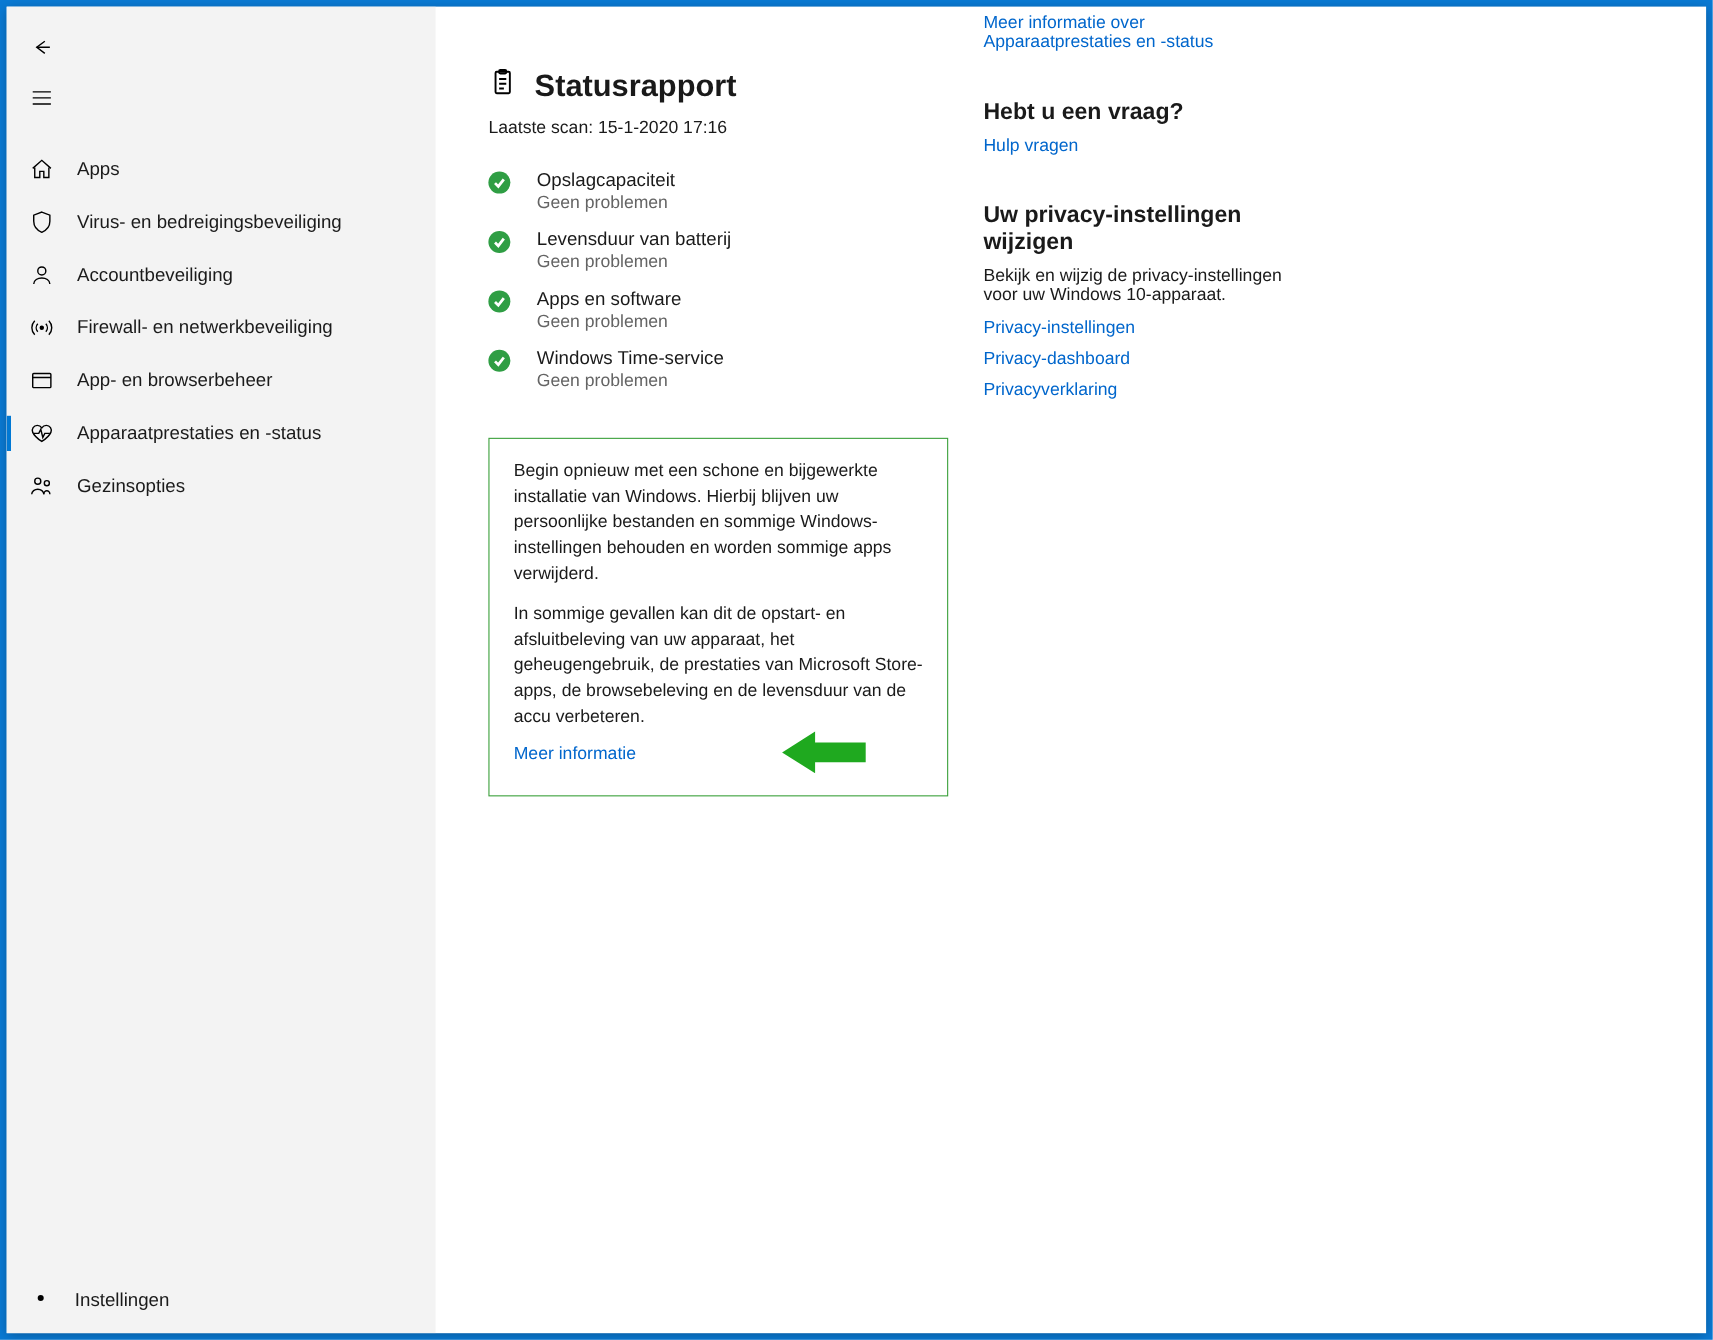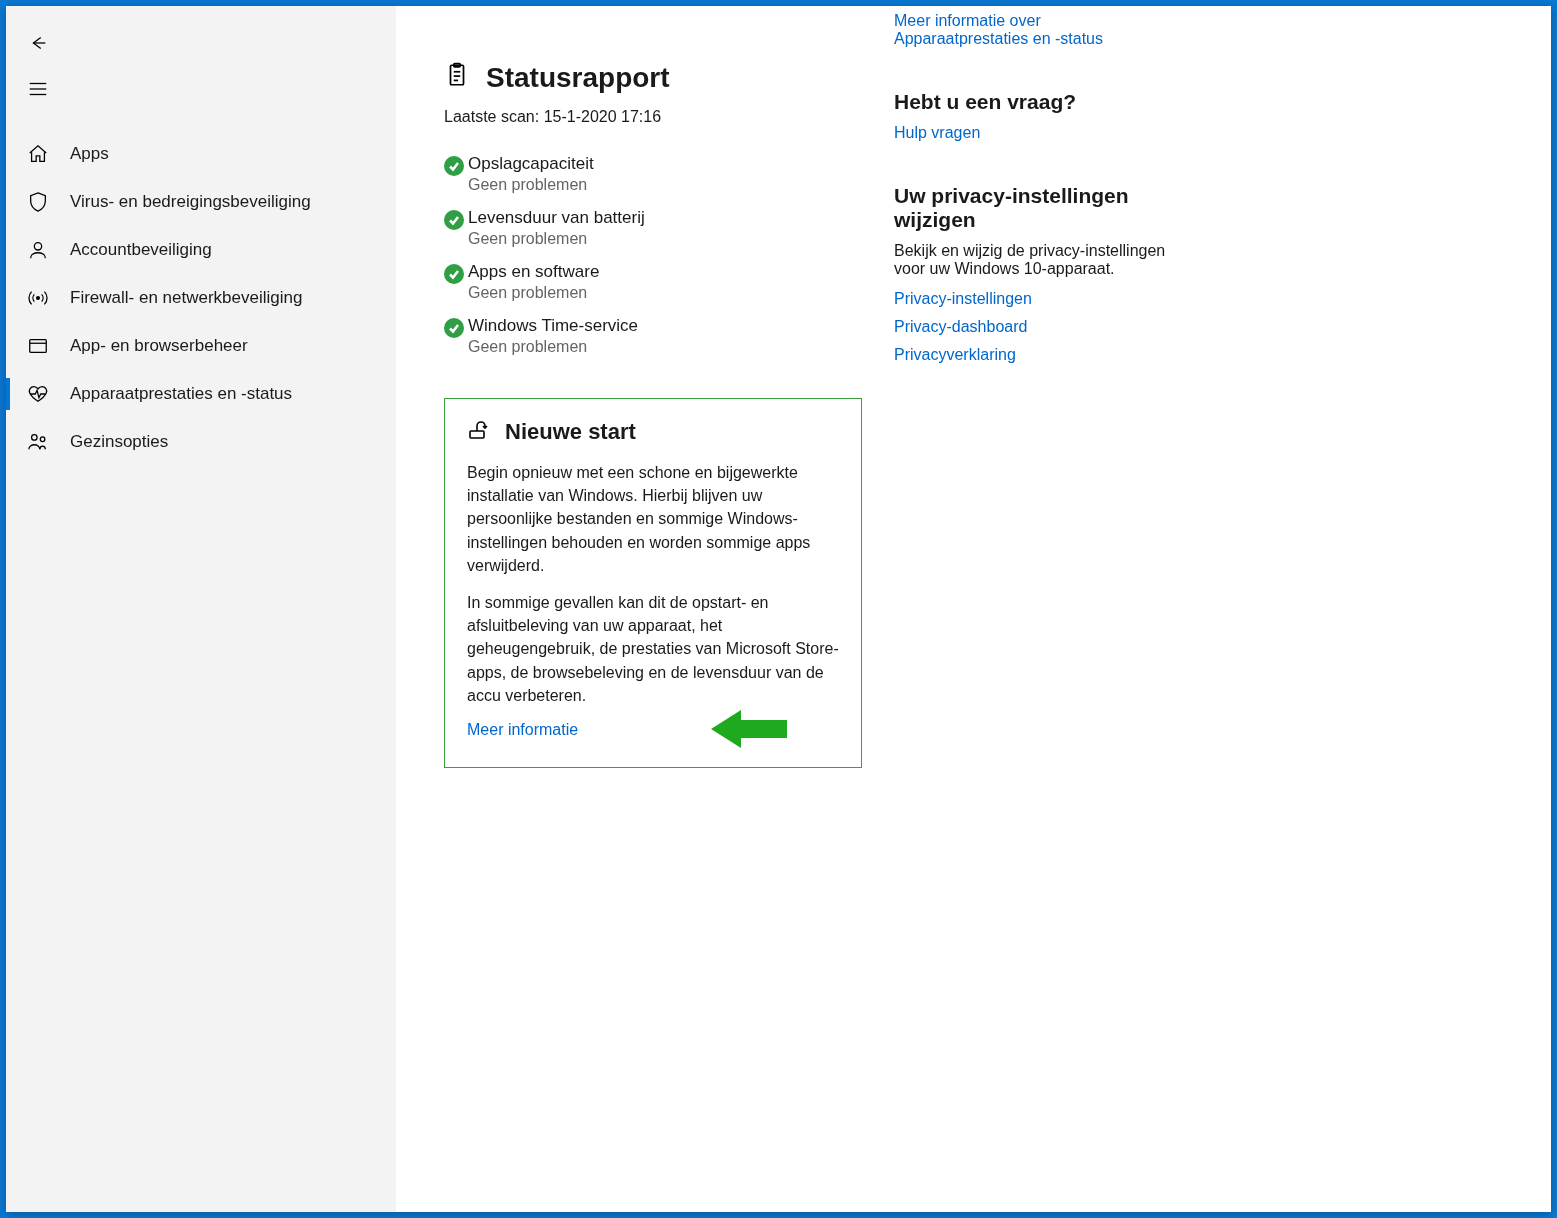--- a/index.html
+++ b/index.html
@@ -148,21 +148,21 @@
   }
   .section-heading .hicon { width:26px; height:26px; }
   .scan-line {
     font-size: 16px;
     color: var(--text);
     margin-top: 14px;
     margin-bottom: 28px;
   }
   .status-item {
     display:flex;
-    gap: 4px;
+    gap: 24px;
     margin: 14px 0;
   }
   .checkmark {
     width: 20px; height:20px;
     border-radius: 50%;
     background: var(--green);
     display:flex; align-items:center; justify-content:center;
     flex: 0 0 20px;
     margin-top: 2px;
   }
@@ -287,20 +287,29 @@
                 <circle cx="8" cy="7" r="3"></circle>
                 <circle cx="17" cy="9" r="2.5"></circle>
                 <path d="M2 20c0-3 3-5 6-5s6 2 6 5"></path>
                 <path d="M14 20c0-2 1.5-3.5 3-3.5s3 1.5 3 3.5"></path>
               </svg>
             </span>
             <span>Gezinsopties</span>
           </div>
         </div>
       <div class="nav-spacer"></div>
+      <div class="nav-settings">
+        <span class="icon">
+          <svg width="22" height="22" viewBox="0 0 24 24">
+              <circle cx="12" cy="12" r="3"></circle>
+              <path d="M12 2v3M12 19v3M4.2 4.2l2.1 2.1M17.7 17.7l2.1 2.1M2 12h3M19 12h3M4.2 19.8l2.1-2.1M17.7 6.3l2.1-2.1"></path>
+            </svg>
+        </span>
+        <span>Instellingen</span>
+      </div>
     </div>
 
     <div class="main">
       <div class="content">
         <div class="section-heading">
           <span class="hicon">
             <svg width="26" height="26" viewBox="0 0 24 24" stroke="#000" stroke-width="1.6" fill="none">
                 <rect x="6" y="3" width="12" height="18" rx="1"></rect>
                 <rect x="9" y="1.5" width="6" height="3" rx="1"></rect>
                 <line x1="9" y1="9" x2="15" y2="9"></line>
@@ -356,30 +365,20 @@
                 </svg>
               </span>
               <div class="status-text">
                 <div class="title">Windows Time-service</div>
                 <div class="sub">Geen problemen</div>
               </div>
             </div>
           </div>
 
         <div class="fresh-start">
-          <div class="fs-heading">
-            <span>
-              <svg width="24" height="24" viewBox="0 0 24 24" stroke="#000" stroke-width="1.6" fill="none">
-                  <rect x="3" y="14" width="14" height="7" rx="1"></rect>
-                  <path d="M10 14V9a4 4 0 0 1 8 0v2"></path>
-                  <polyline points="20 9 18 11 16 9"></polyline>
-                </svg>
-            </span>
-            <span>Nieuwe start</span>
-          </div>
           <p>Begin opnieuw met een schone en bijgewerkte installatie van Windows. Hierbij blijven uw persoonlijke bestanden en sommige Windows-instellingen behouden en worden sommige apps verwijderd.</p>
           <p>In sommige gevallen kan dit de opstart- en afsluitbeleving van uw apparaat, het geheugengebruik, de prestaties van Microsoft Store-apps, de browsebeleving en de levensduur van de accu verbeteren.</p>
           <span class="link">Meer informatie</span>
           <div class="arrow">
             <svg width="80" height="54" viewBox="0 0 80 54">
               <defs></defs>
               <polygon points="2,27 32,8 32,18 78,18 78,36 32,36 32,46" fill="#1fa91f"></polygon>
             </svg>
           </div>
         </div>

